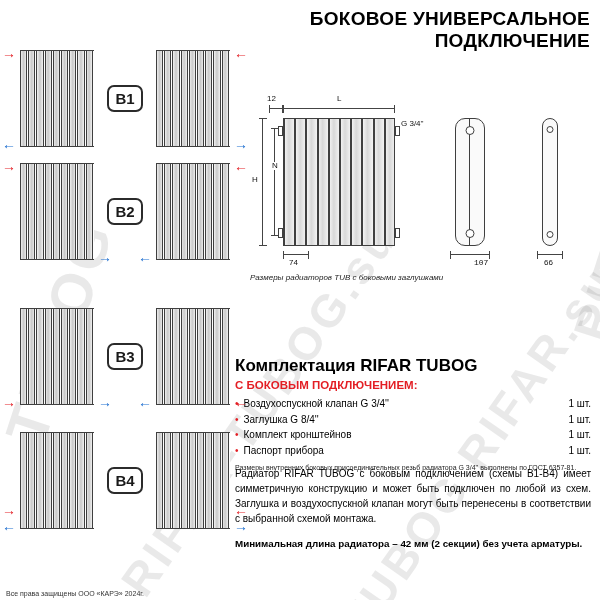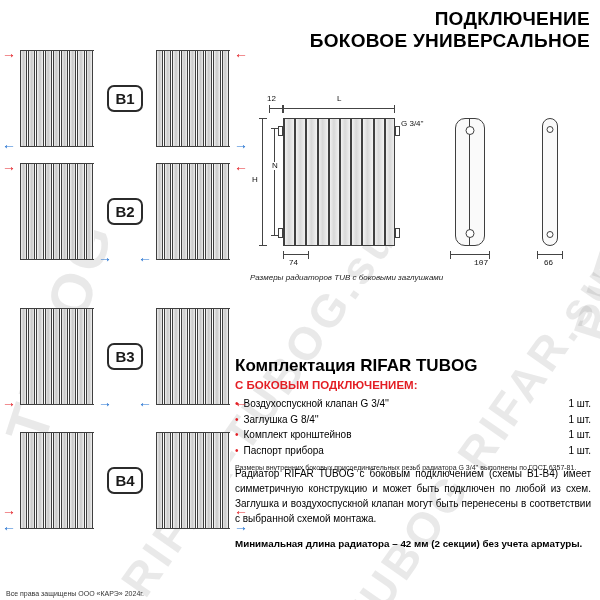--- a/index.html
+++ b/index.html
@@ -91,22 +91,22 @@
 <div class="page">
 
   <div class="wm wm1">TUBOG</div>
   <div class="wm wm2">RIFAR-TUBOG.su</div>
   <div class="wm wm3">TUBOG RIFAR.su</div>
   <div class="wm wm4">RIFAR-T</div>
 
   <div class="content">
 
     <div class="title">
+      <div>БОКОВОЕ УНИВЕРСАЛЬНОЕ</div>
       <div>ПОДКЛЮЧЕНИЕ</div>
-      <div>БОКОВОЕ УНИВЕРСАЛЬНОЕ</div>
     </div>
 
     <div class="scheme-row row-b1">
       <div class="rad-wrap">
         <span class="arrow supply a-tl">→</span>
         <div class="radiator"></div>
         <span class="arrow ret a-bl">←</span>
       </div>
       <div class="scheme-label">В1</div>
       <div class="rad-wrap">

